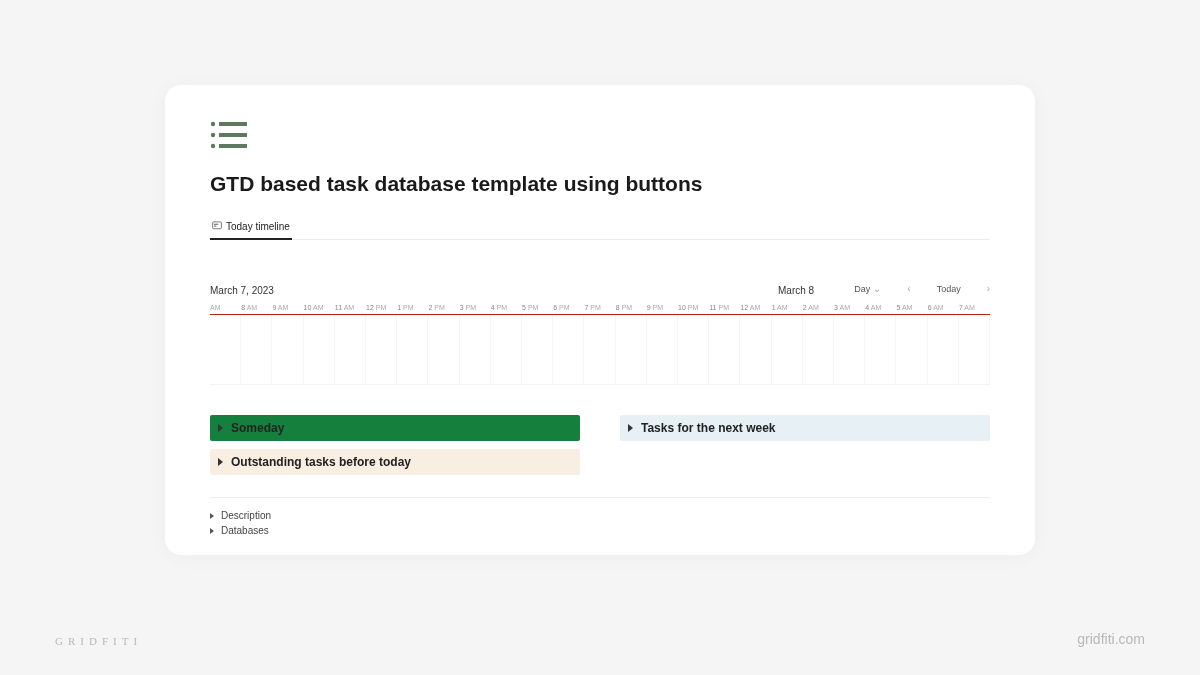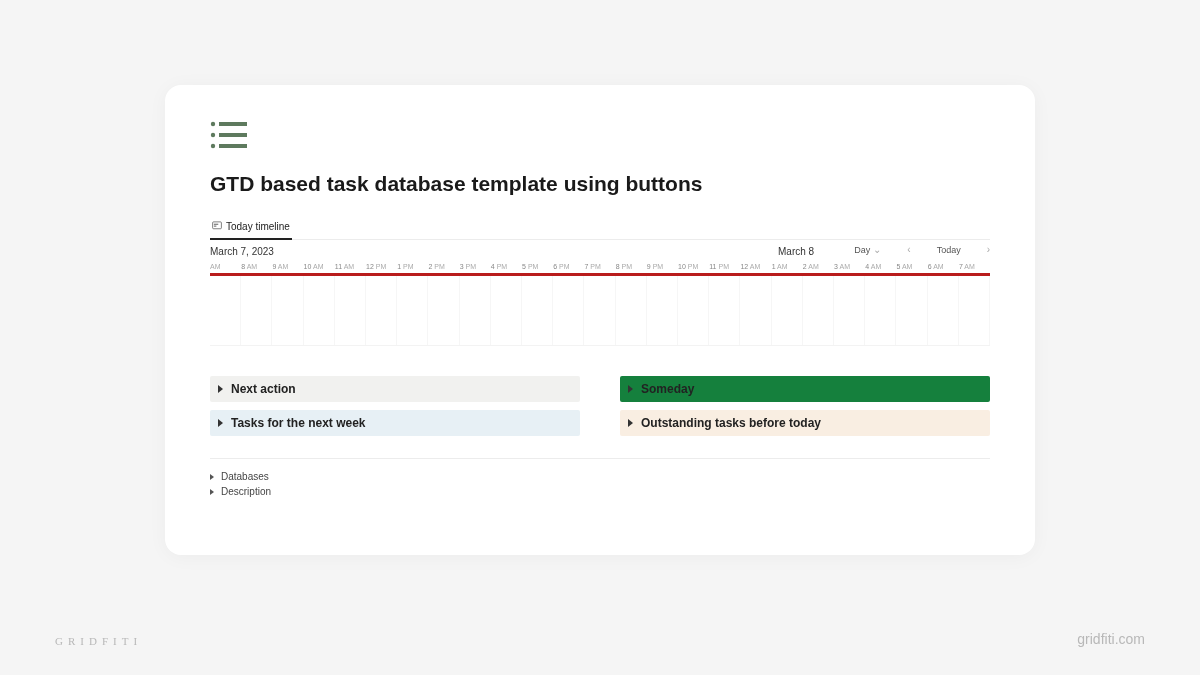--- a/index.html
+++ b/index.html
@@ -60,21 +60,22 @@
   color: #222;
   padding: 4px 2px 6px 2px;
   border-bottom: 2px solid #222;
   margin-bottom: -1px;
   font-weight: 500;
 }
 .tab svg { width: 10px; height: 10px; }
 .timeline-header {
   position: relative;
   height: 36px;
-  border-bottom: 3px solid #b91c1c;
+  border-bottom: 1px solid #b91c1c;
+  margin-top: 39px;
 }
 .date-left {
   position: absolute;
   top: 6px;
   left: 0;
   font-size: 10px;
   font-weight: 500;
   color: #333;
 }
 .date-right {
@@ -262,42 +263,38 @@
       <div class="grid-cell" style="left: 72%; width: 4%;"></div>
       <div class="grid-cell" style="left: 76%; width: 4%;"></div>
       <div class="grid-cell" style="left: 80%; width: 4%;"></div>
       <div class="grid-cell" style="left: 84%; width: 4%;"></div>
       <div class="grid-cell" style="left: 88%; width: 4%;"></div>
       <div class="grid-cell" style="left: 92%; width: 4%;"></div>
       <div class="grid-cell" style="left: 96%; width: 4%;"></div>
     </div>
 
   <div class="sections">
-    <div class="toggle bg-gray">
-      <span class="tri"></span>
-      <span>Next action</span>
-    </div>
     <div class="toggle bg-gray2">
       <span class="tri"></span>
       <span>Someday</span>
     </div>
     <div class="toggle bg-blue">
       <span class="tri"></span>
       <span>Tasks for the next week</span>
     </div>
     <div class="toggle bg-orange">
       <span class="tri"></span>
       <span>Outstanding tasks before today</span>
     </div>
   </div>
 
   <div class="divider"></div>
 
   <div class="small-toggle">
     <span class="tri"></span>
-    <span>Databases</span>
+    <span>Description</span>
   </div>
   <div class="small-toggle">
     <span class="tri"></span>
-    <span>Description</span>
+    <span>Databases</span>
   </div>
 
 </div>
 
 </body></html>

